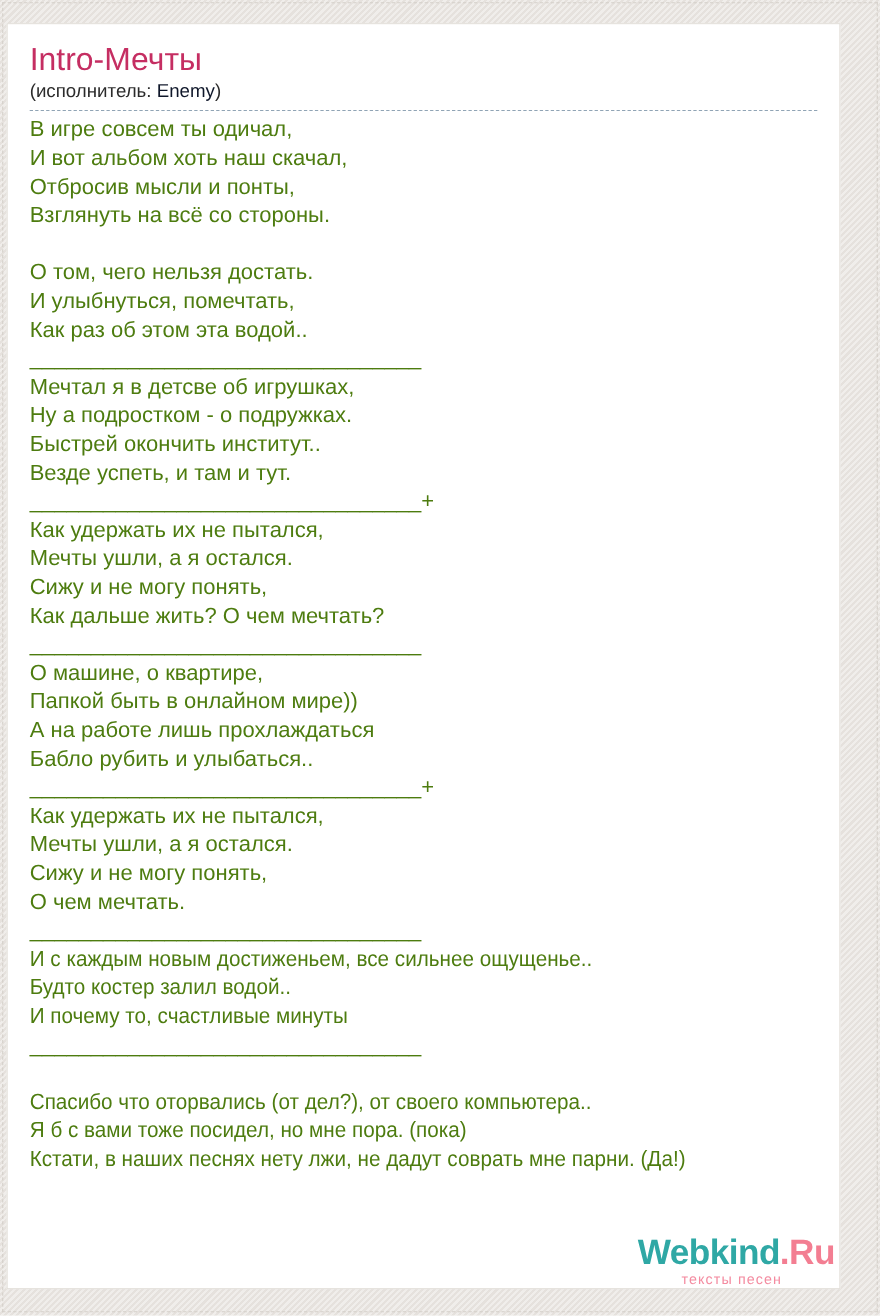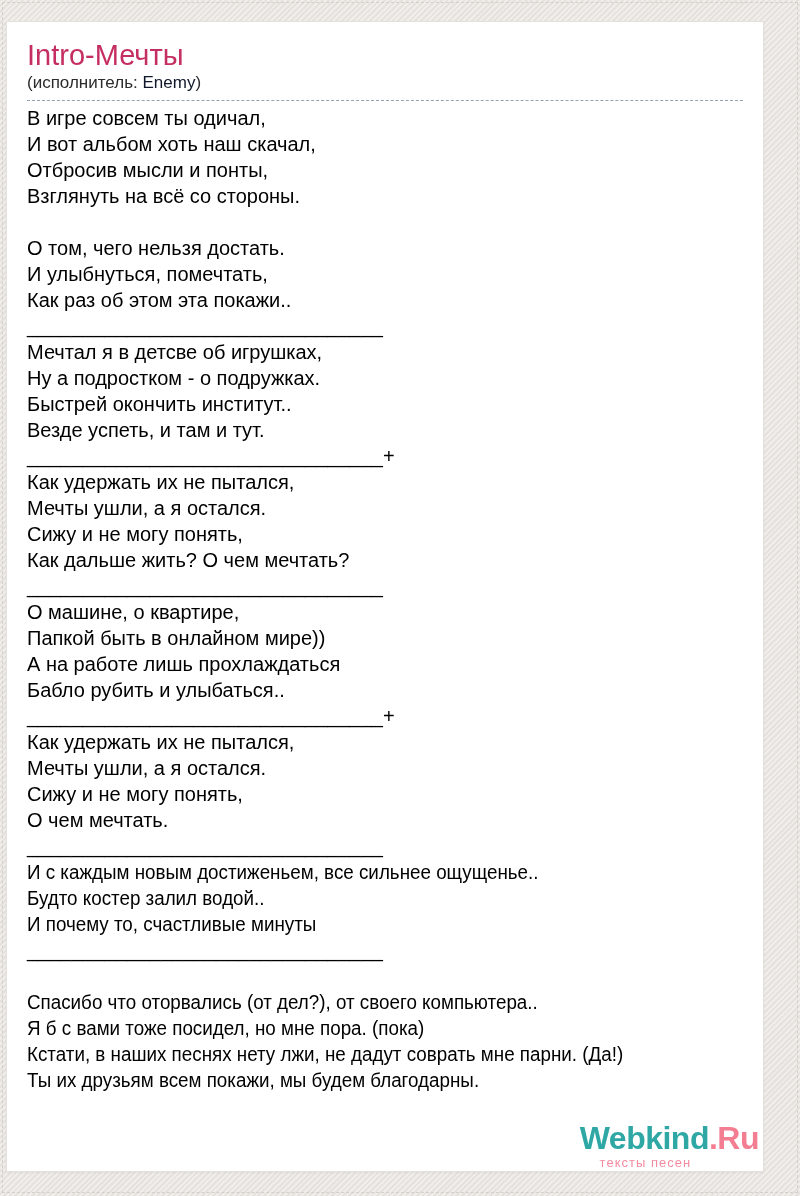--- a/index.html
+++ b/index.html
@@ -54,39 +54,39 @@
     line-height: 22px;
     color: #2b2b2b;
   }
   .artist-link {
     color: #0f172a;
     text-decoration: none;
     cursor: pointer;
   }
   .lyrics {
     margin-top: 4px;
-    color: #000000;
+    color: #4d7c0f;
   }
   .line {
     height: 26px;
     line-height: 26px;
     font-size: 20px;
     white-space: pre;
   }
   .line > span { display: inline-block; }
   .line.cond > span {
     transform: scaleX(0.94);
     transform-origin: 0 60%;
   }
   .line.sep > span { letter-spacing: 0; }
   .logo {
     position: absolute;
     right: 4px;
     bottom: 2px;
-    text-align: center;
+    text-align: right;
     line-height: 1;
   }
   .logo-main-row {
     font-weight: bold;
     font-size: 32px;
     letter-spacing: -0.5px;
     cursor: pointer;
   }
   .logo-webkind { color: #2fa8a5; }
   .logo-ru { color: #f37e92; }
@@ -112,21 +112,21 @@
   </div>
 
   <div class="lyrics">
       <div class="line"><span>В игре совсем ты одичал,</span></div>
       <div class="line"><span>И вот альбом хоть наш скачал,</span></div>
       <div class="line"><span>Отбросив мысли и понты,</span></div>
       <div class="line"><span>Взглянуть на всё со стороны.</span></div>
       <div class="line"><span>&nbsp;</span></div>
       <div class="line"><span>О том, чего нельзя достать.</span></div>
       <div class="line"><span>И улыбнуться, помечтать,</span></div>
-      <div class="line"><span>Как раз об этом эта покажи..</span></div>
+      <div class="line"><span>Как раз об этом эта водой..</span></div>
       <div class="line sep"><span>________________________________</span></div>
       <div class="line"><span>Мечтал я в детсве об игрушках,</span></div>
       <div class="line"><span>Ну а подростком - о подружках.</span></div>
       <div class="line"><span>Быстрей окончить институт..</span></div>
       <div class="line"><span>Везде успеть, и там и тут.</span></div>
       <div class="line sep"><span>________________________________+</span></div>
       <div class="line"><span>Как удержать их не пытался,</span></div>
       <div class="line"><span>Мечты ушли, а я остался.</span></div>
       <div class="line"><span>Сижу и не могу понять,</span></div>
       <div class="line"><span>Как дальше жить? О чем мечтать?</span></div>
@@ -142,21 +142,20 @@
       <div class="line"><span>О чем мечтать.</span></div>
       <div class="line sep"><span>________________________________</span></div>
       <div class="line cond"><span>И с каждым новым достиженьем, все сильнее ощущенье..</span></div>
       <div class="line cond"><span>Будто костер залил водой..</span></div>
       <div class="line cond"><span>И почему то, счастливые минуты</span></div>
       <div class="line sep"><span>________________________________</span></div>
       <div class="line"><span>&nbsp;</span></div>
       <div class="line cond"><span>Спасибо что оторвались (от дел?), от своего компьютера..</span></div>
       <div class="line cond"><span>Я б с вами тоже посидел, но мне пора. (пока)</span></div>
       <div class="line cond"><span>Кстати, в наших песнях нету лжи, не дадут соврать мне парни. (Да!)</span></div>
-      <div class="line cond"><span>Ты их друзьям всем покажи, мы будем благодарны.</span></div>
     </div>
 
   <div class="logo">
     <div class="logo-main-row"><span class="logo-webkind">Webkind</span><span class="logo-ru">.Ru</span></div>
     <div class="logo-tagline">тексты песен</div>
   </div>
 
 </div>
 
 </body></html>

